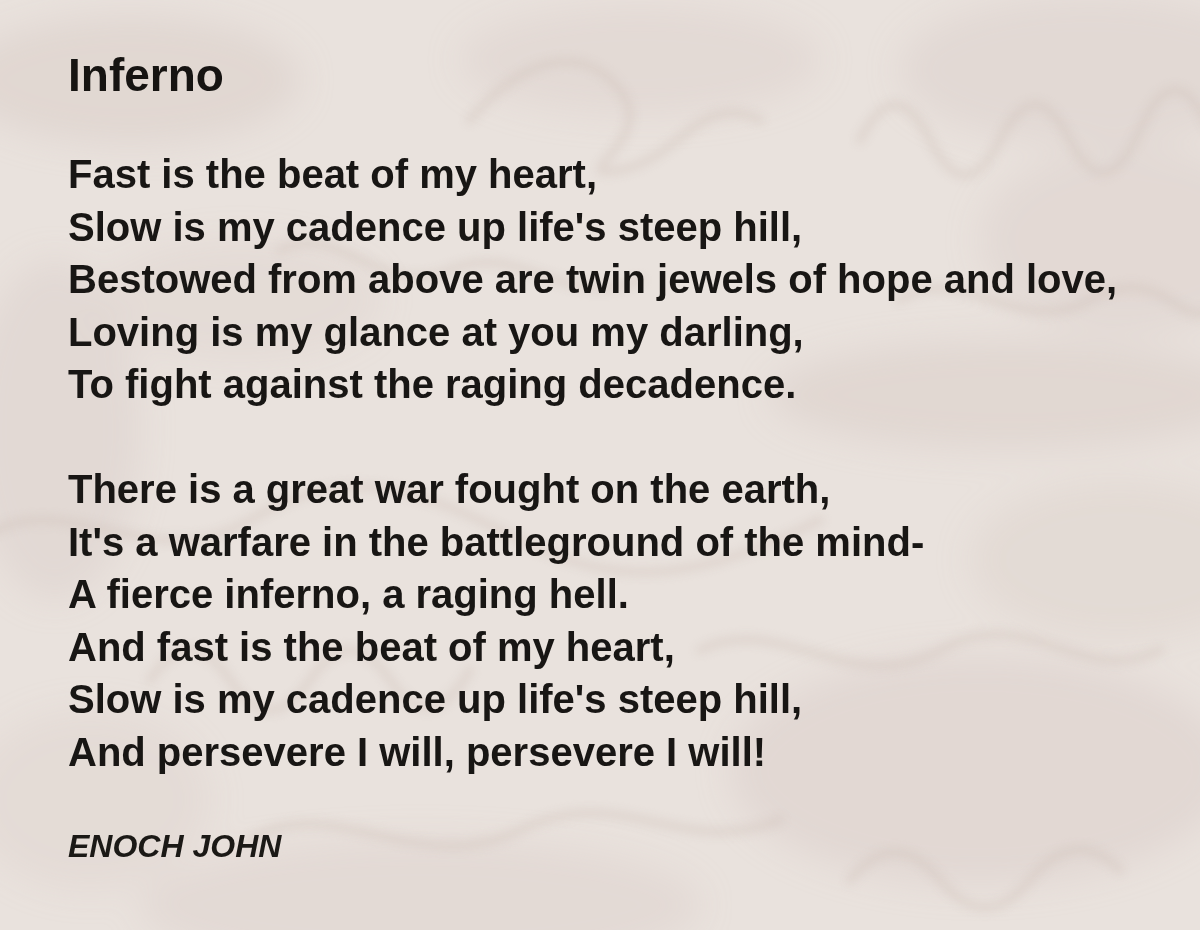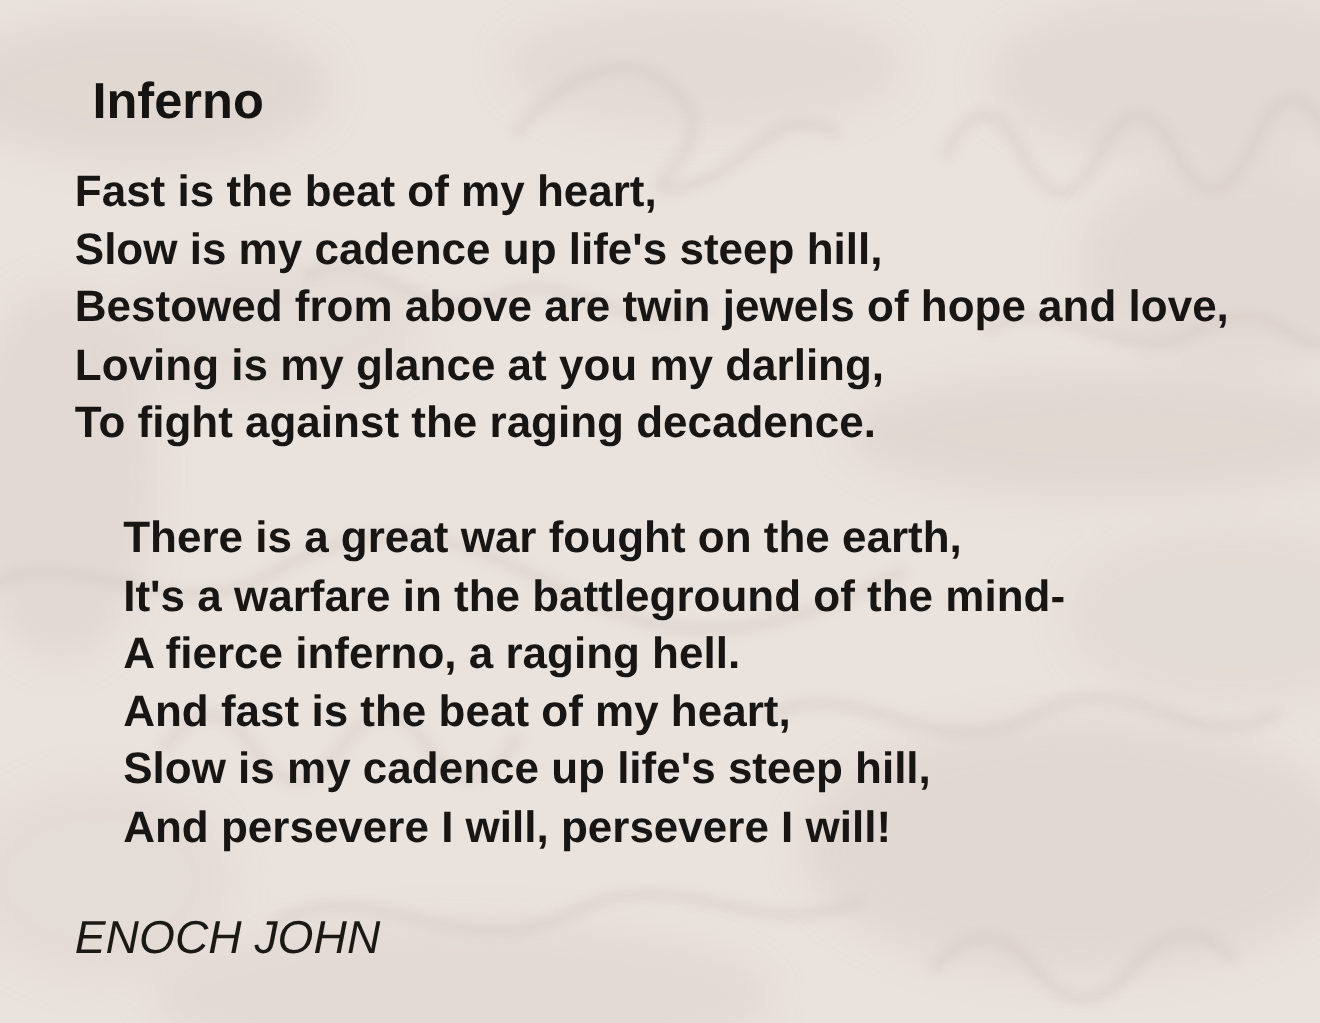--- a/index.html
+++ b/index.html
@@ -25,58 +25,57 @@
   .content {
     position: absolute;
     top: 0; left: 0;
     width: 1200px;
     height: 930px;
   }
   .poem-title {
     position: absolute;
     top: 52px;
     left: 68px;
-    margin: 16px;
+    margin: 0;
     font-size: 46px;
     line-height: 1;
     font-weight: 700;
     color: #161412;
   }
   .poem-body {
     position: absolute;
     top: 148px;
     left: 68px;
     width: 1080px;
   }
   .stanza {
     margin: 0;
     padding: 0;
   }
   .stanza-2 {
     margin-top: 52.5px;
-    margin-left: 44px;
   }
   .poem-line {
     display: block;
     height: 52.5px;
     line-height: 52.5px;
     font-size: 40px;
     font-weight: 700;
     white-space: nowrap;
     color: #181614;
   }
   .poem-author {
     position: absolute;
     top: 827px;
     left: 68px;
     margin: 0;
-    font-size: 42px;
+    font-size: 32px;
     line-height: 1.2;
     font-style: italic;
-    font-weight: 400;
+    font-weight: 700;
     color: #1b1916;
     white-space: nowrap;
   }
 </style>
 </head>
 <body>
 
 <svg class="texture" viewBox="0 0 1200 930" xmlns="http://www.w3.org/2000/svg" aria-hidden="true">
   <defs>
     <filter id="soft" x="-60%" y="-60%" width="220%" height="220%">

